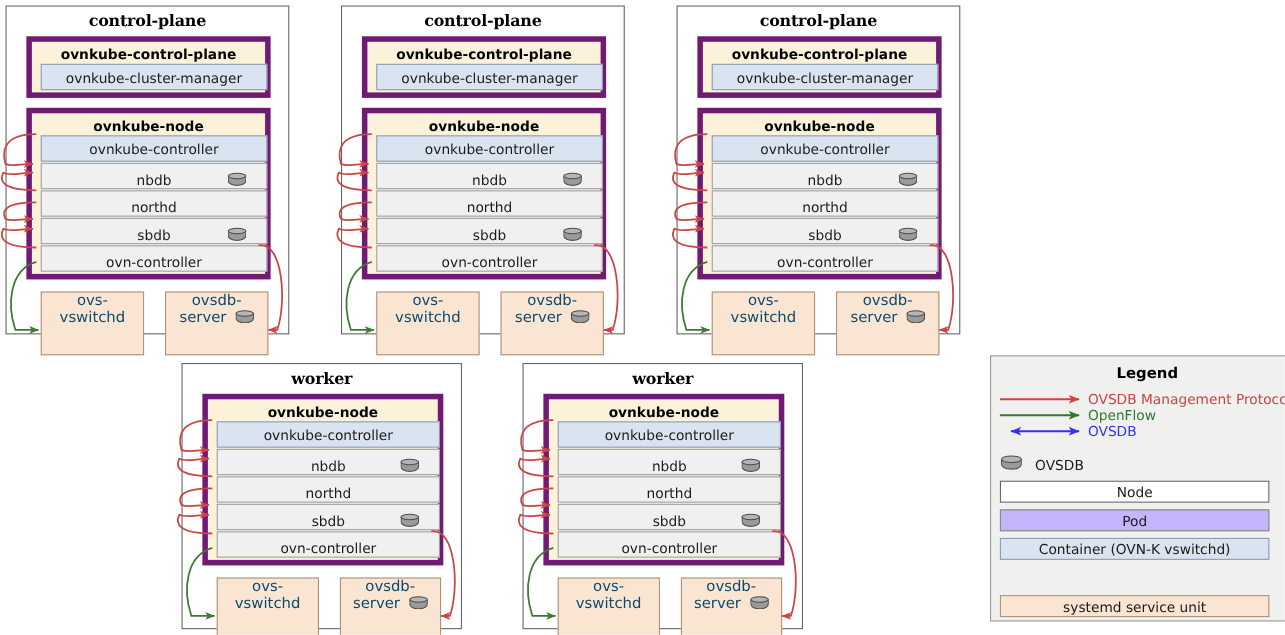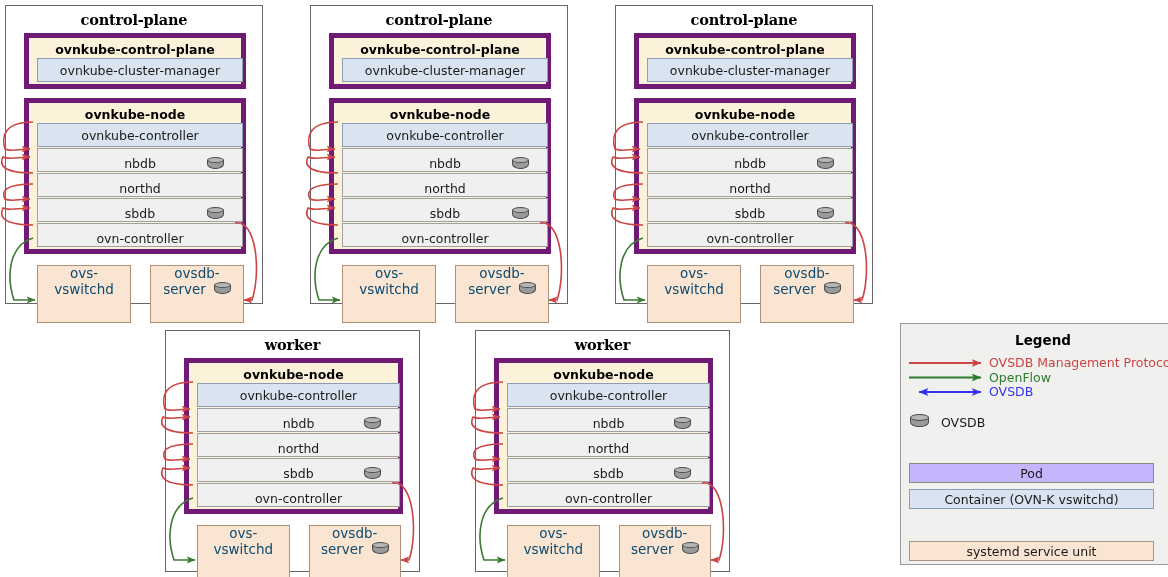--- a/index.html
+++ b/index.html
@@ -402,20 +402,23 @@
       <div class="lg-row" style="left: 88px; top: 31px; color: rgb(204, 68, 68);">OVSDB Management Protocol</div>
       <div class="lg-row" style="left: 88px; top: 45.5px; color: rgb(45, 122, 45);">OpenFlow</div>
       <div class="lg-row" style="left: 88px; top: 60px; color: rgb(51, 51, 238);">OVSDB</div>
       <div class="lg-ovsdb" style="left: 9px; top: 90px; display: flex; align-items: center;">
         <span class="db" style="width: 19px; height: 16px;">
           <span class="body" style="width: 19px; height: 10px;"></span>
           <span class="top" style="width: 19px; height: 7px;"></span>
         </span>
         <span style="margin-left: 12px;">OVSDB</span>
       </div>
+      <div class="lg-box lg-node" style="left: 8px; top: 113px; width: 245px; height: 20px;">
+        <span>Node</span>
+      </div>
       <div class="lg-box lg-pod" style="left: 8px; top: 139px; width: 245px; height: 20px;">
         <span>Pod</span>
       </div>
       <div class="lg-box lg-ovnk" style="left: 8px; top: 165px; width: 245px; height: 20px;">
         <span>Container (OVN-K vswitchd)</span>
       </div>
       <div class="lg-box lg-unit" style="left: 8px; top: 217px; width: 245px; height: 20px;">
         <span>systemd service unit</span>
       </div>
     </div>

